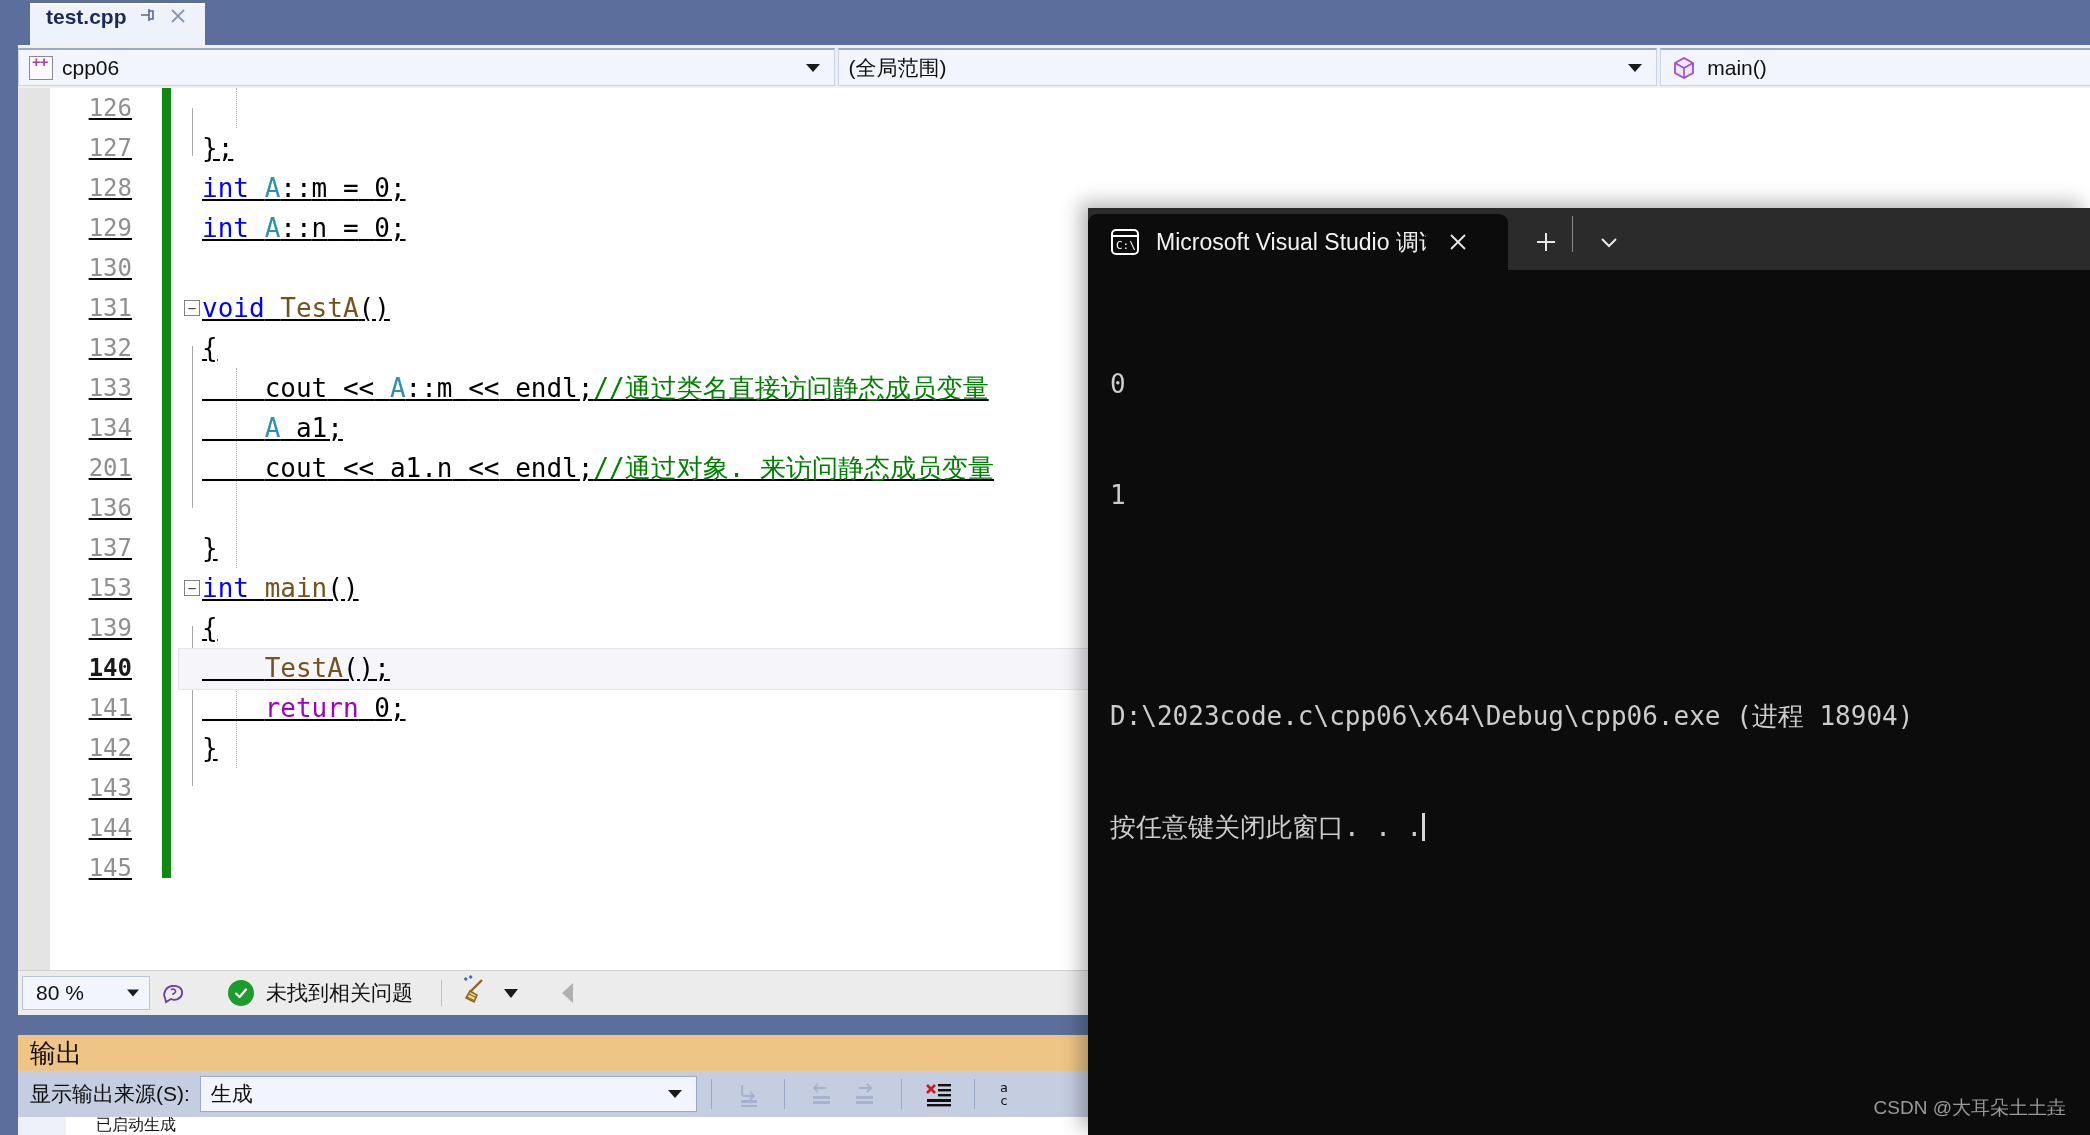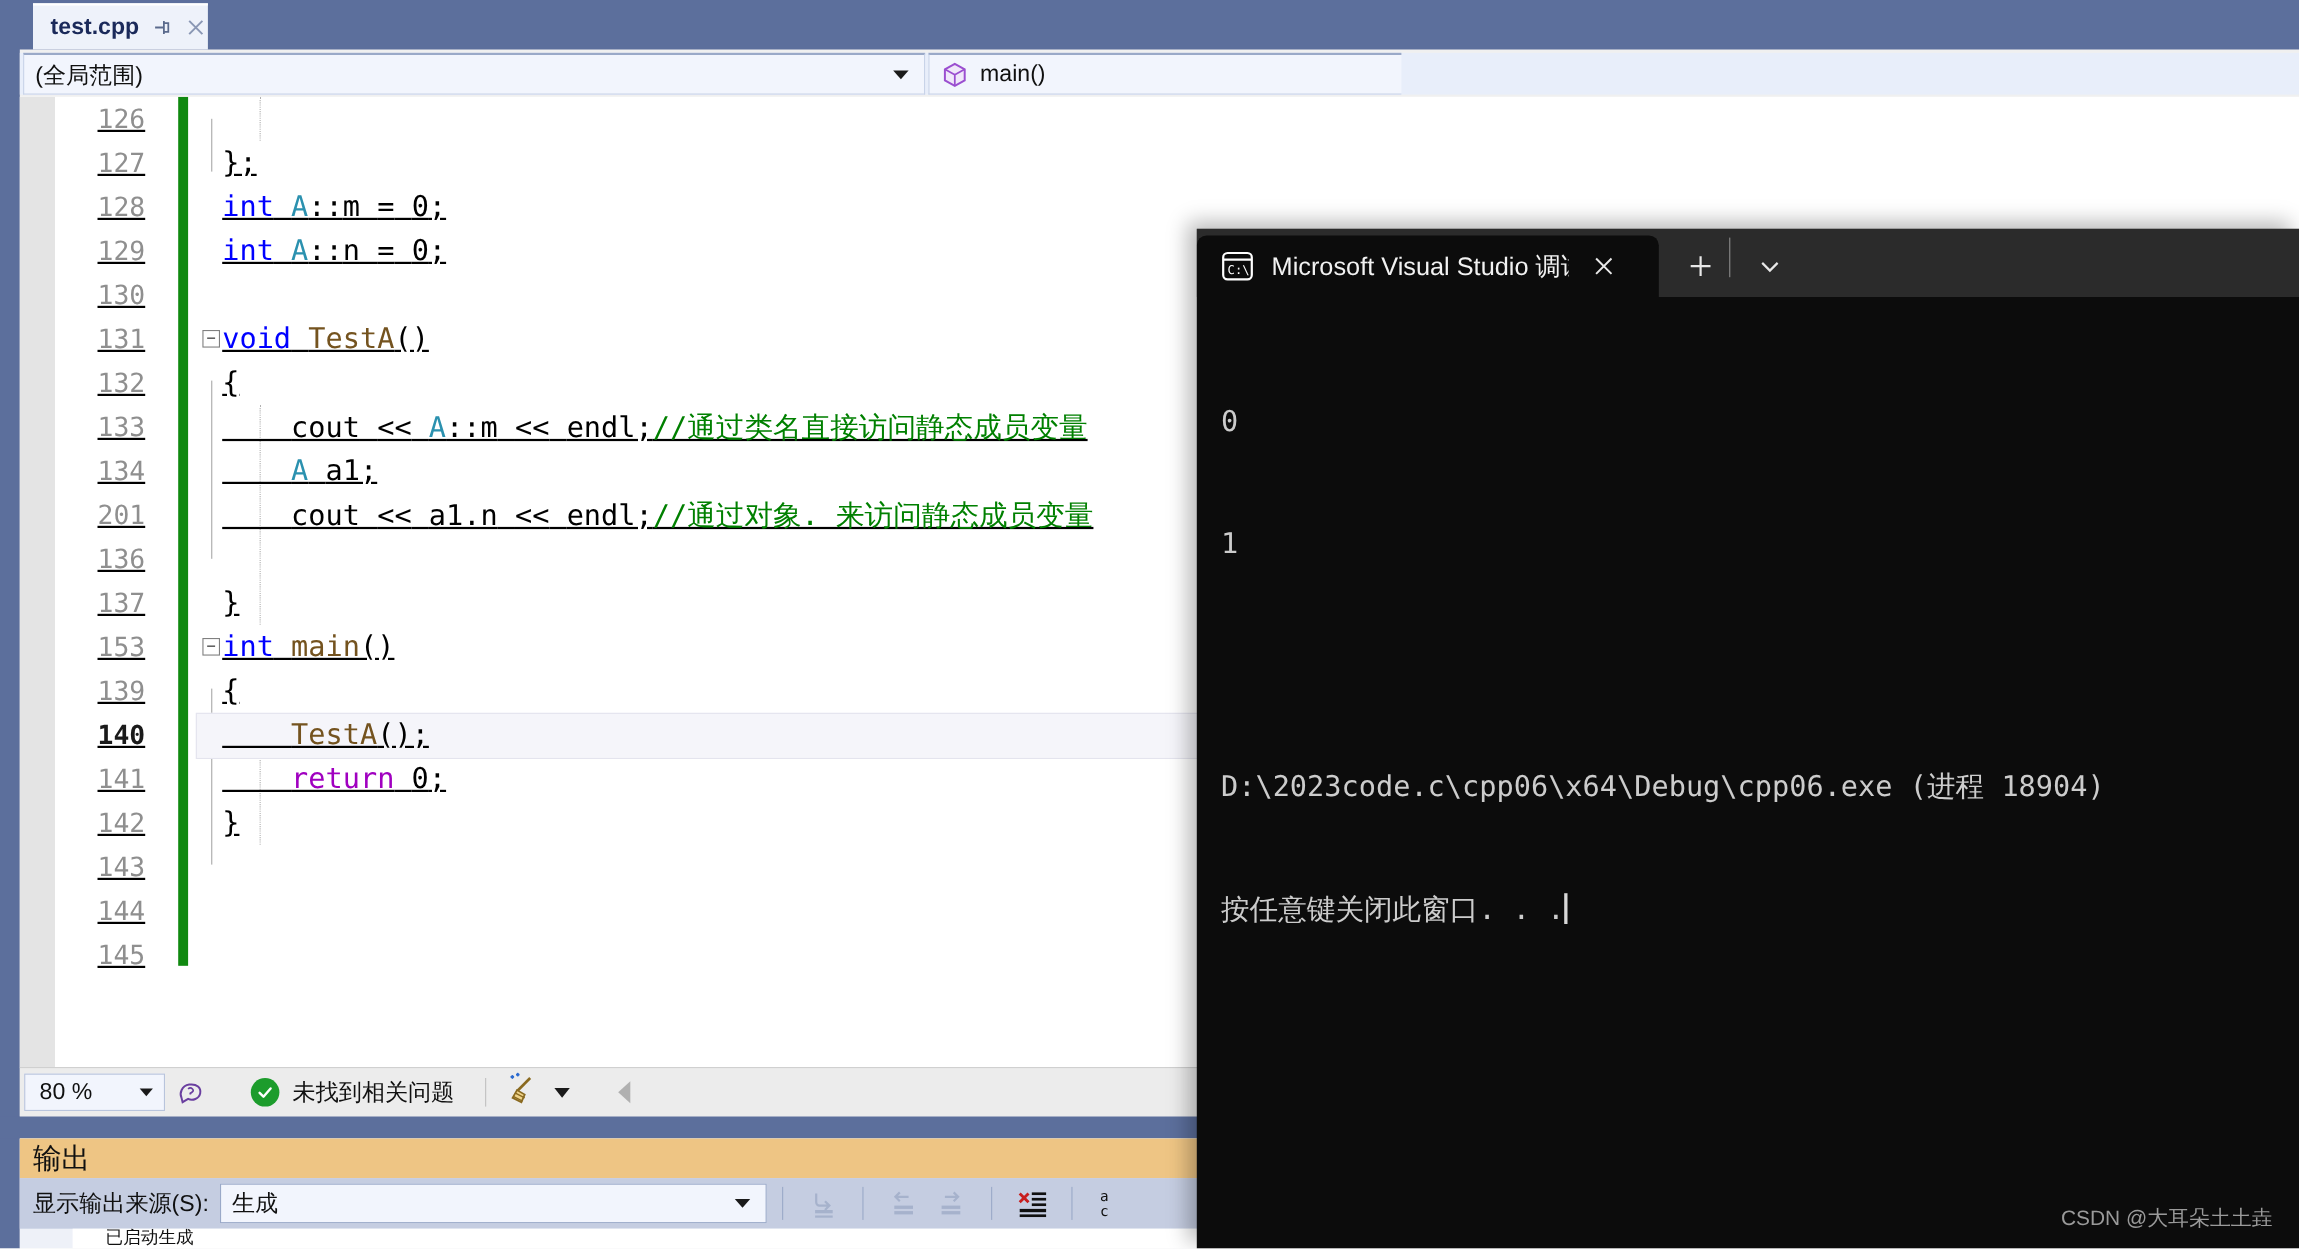--- a/index.html
+++ b/index.html
@@ -33,22 +33,22 @@
   
   .tab-strip {
     position: absolute; left: 18px; top: 0;
     width: 2072px; height: 45px;
   }
   .doc-tab {
     position: absolute; left: 12px; top: 3px;
     height: 42px;
     background: #eef2fa;
     border-top: 2px solid #ffffff;
-    display: flex; align-items: center;
-    padding: 0 0 0 16px;
+    display: flex; align-items: flex-start;
+    padding: 0 16px 0 16px;
     gap: 10px;
     cursor: pointer;
   }
   .doc-tab-title {
     font-size: 21px;
     font-weight: bold;
     color: #1b2a5a;
     white-space: nowrap;
   }
   .tab-pin {
@@ -456,20 +456,25 @@
       <span class="tab-close">
         <svg width="18" height="18" viewBox="0 0 18 18" aria-hidden="true">
           <path d="M3 3 L15 15 M15 3 L3 15" stroke="#8a97b4" stroke-width="1.8" fill="none"></path>
         </svg>
       </span>
     </div>
   </div>
 
   <div class="navbar">
 
+    <div class="nav-combo proj">
+      <span class="icon-cpp"></span>
+      <span class="nav-combo-text">cpp06</span>
+      <span class="nav-arrow"></span>
+    </div>
 
     <div class="nav-combo scope">
       <span class="nav-combo-text">(全局范围)</span>
       <span class="nav-arrow"></span>
     </div>
 
     <div class="nav-combo func">
       <span class="icon-cube">
         <svg width="26" height="26" viewBox="0 0 26 26" aria-hidden="true">
           <path d="M13 3 L22 8 L22 18 L13 23 L4 18 L4 8 Z" fill="#f0e8fa" stroke="#9b4fd0" stroke-width="1.8"></path>

